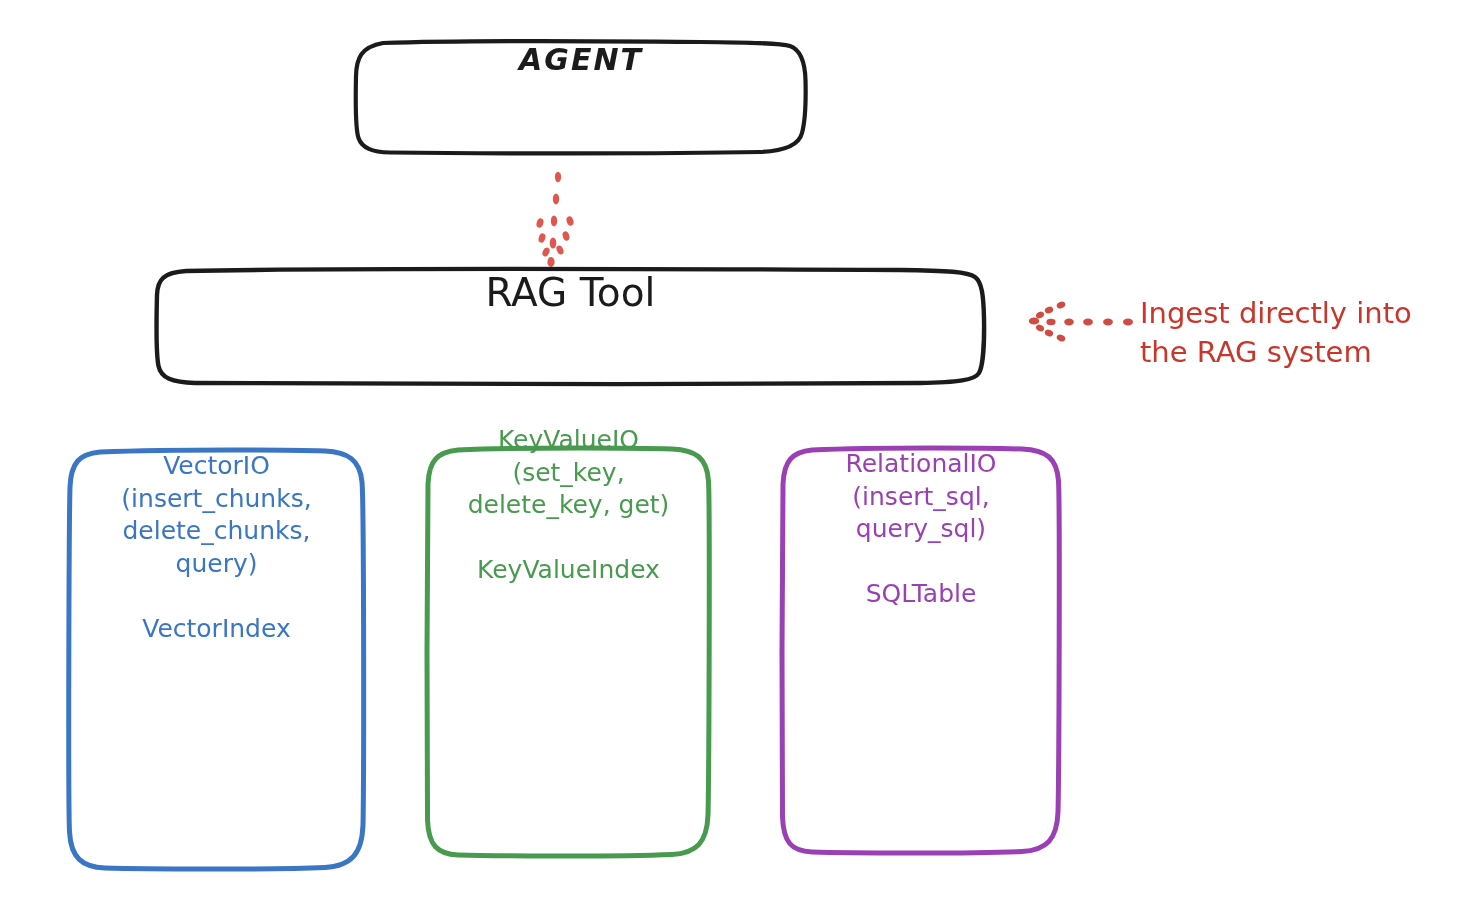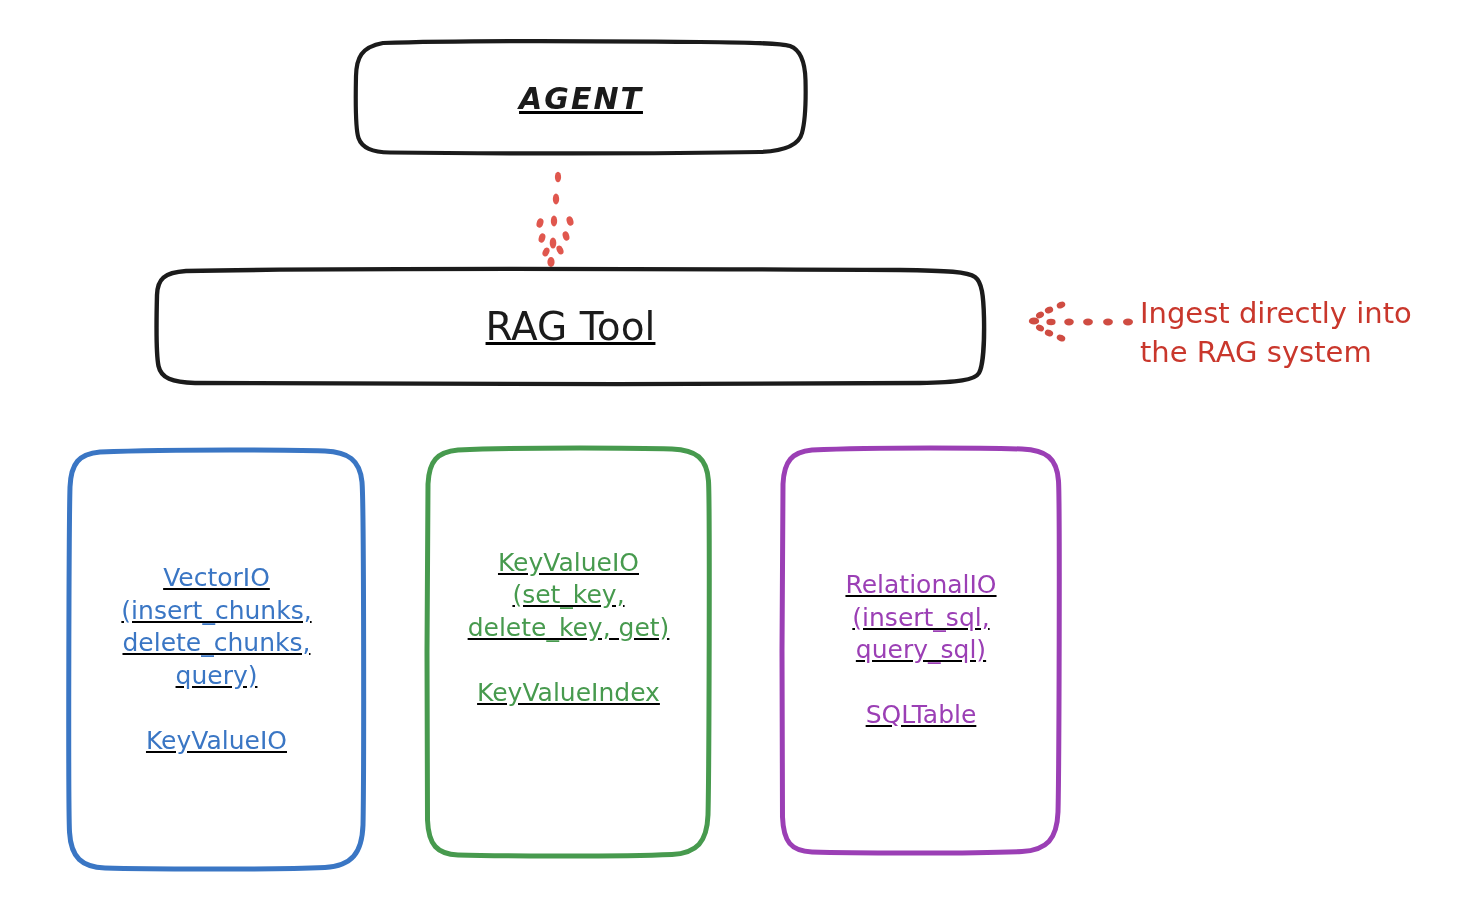--- a/index.html
+++ b/index.html
@@ -19,26 +19,25 @@
     position: absolute;
     left: 0;
     top: 0;
     width: 1484px;
     height: 910px;
   }
 
   .node-label {
     position: absolute;
     display: flex;
-    align-items: center;
+    align-items: flex-start;
     justify-content: center;
     text-align: center;
     pointer-events: none;
     white-space: pre-line;
-    text-decoration: underline;
   }
 
   
   #agent-node {
     left: 356px;
     top: 42px;
     width: 450px;
     height: 112px;
   }
   #agent-node .txt {
@@ -209,21 +208,21 @@
 <div class="node-label" id="rag-node">
   <span class="txt">RAG Tool</span>
 </div>
 
 <div class="node-label leaf" id="vectorio-node">
   <span class="txt">VectorIO
 (insert_chunks,
 delete_chunks,
 query)
 
-KeyValueIO</span>
+VectorIndex</span>
 </div>
 
 <div class="node-label leaf" id="keyvalueio-node">
   <span class="txt">KeyValueIO
 (set_key,
 delete_key, get)
 
 KeyValueIndex</span>
 </div>
 

